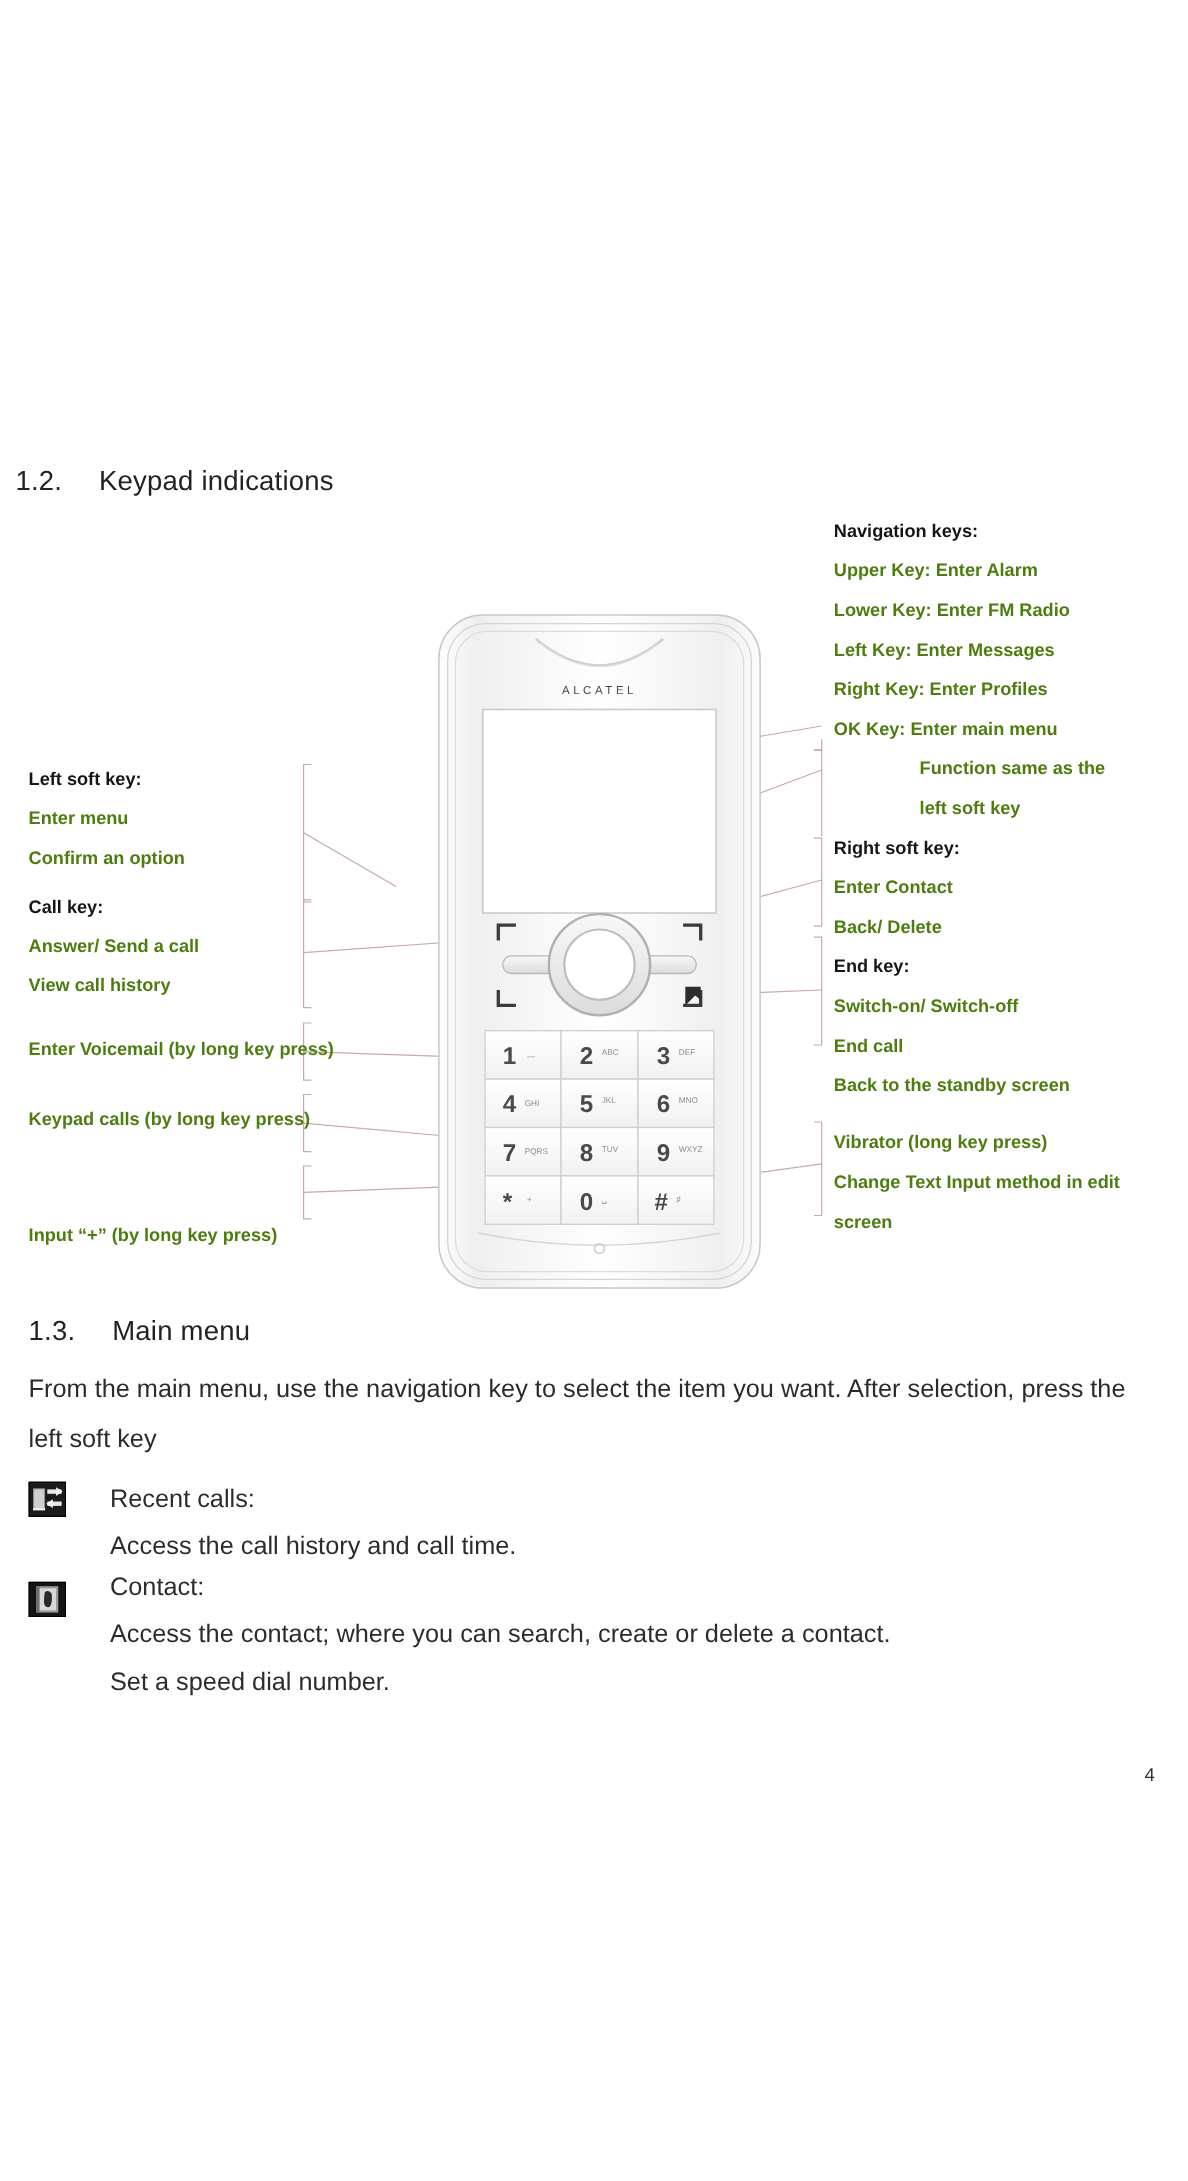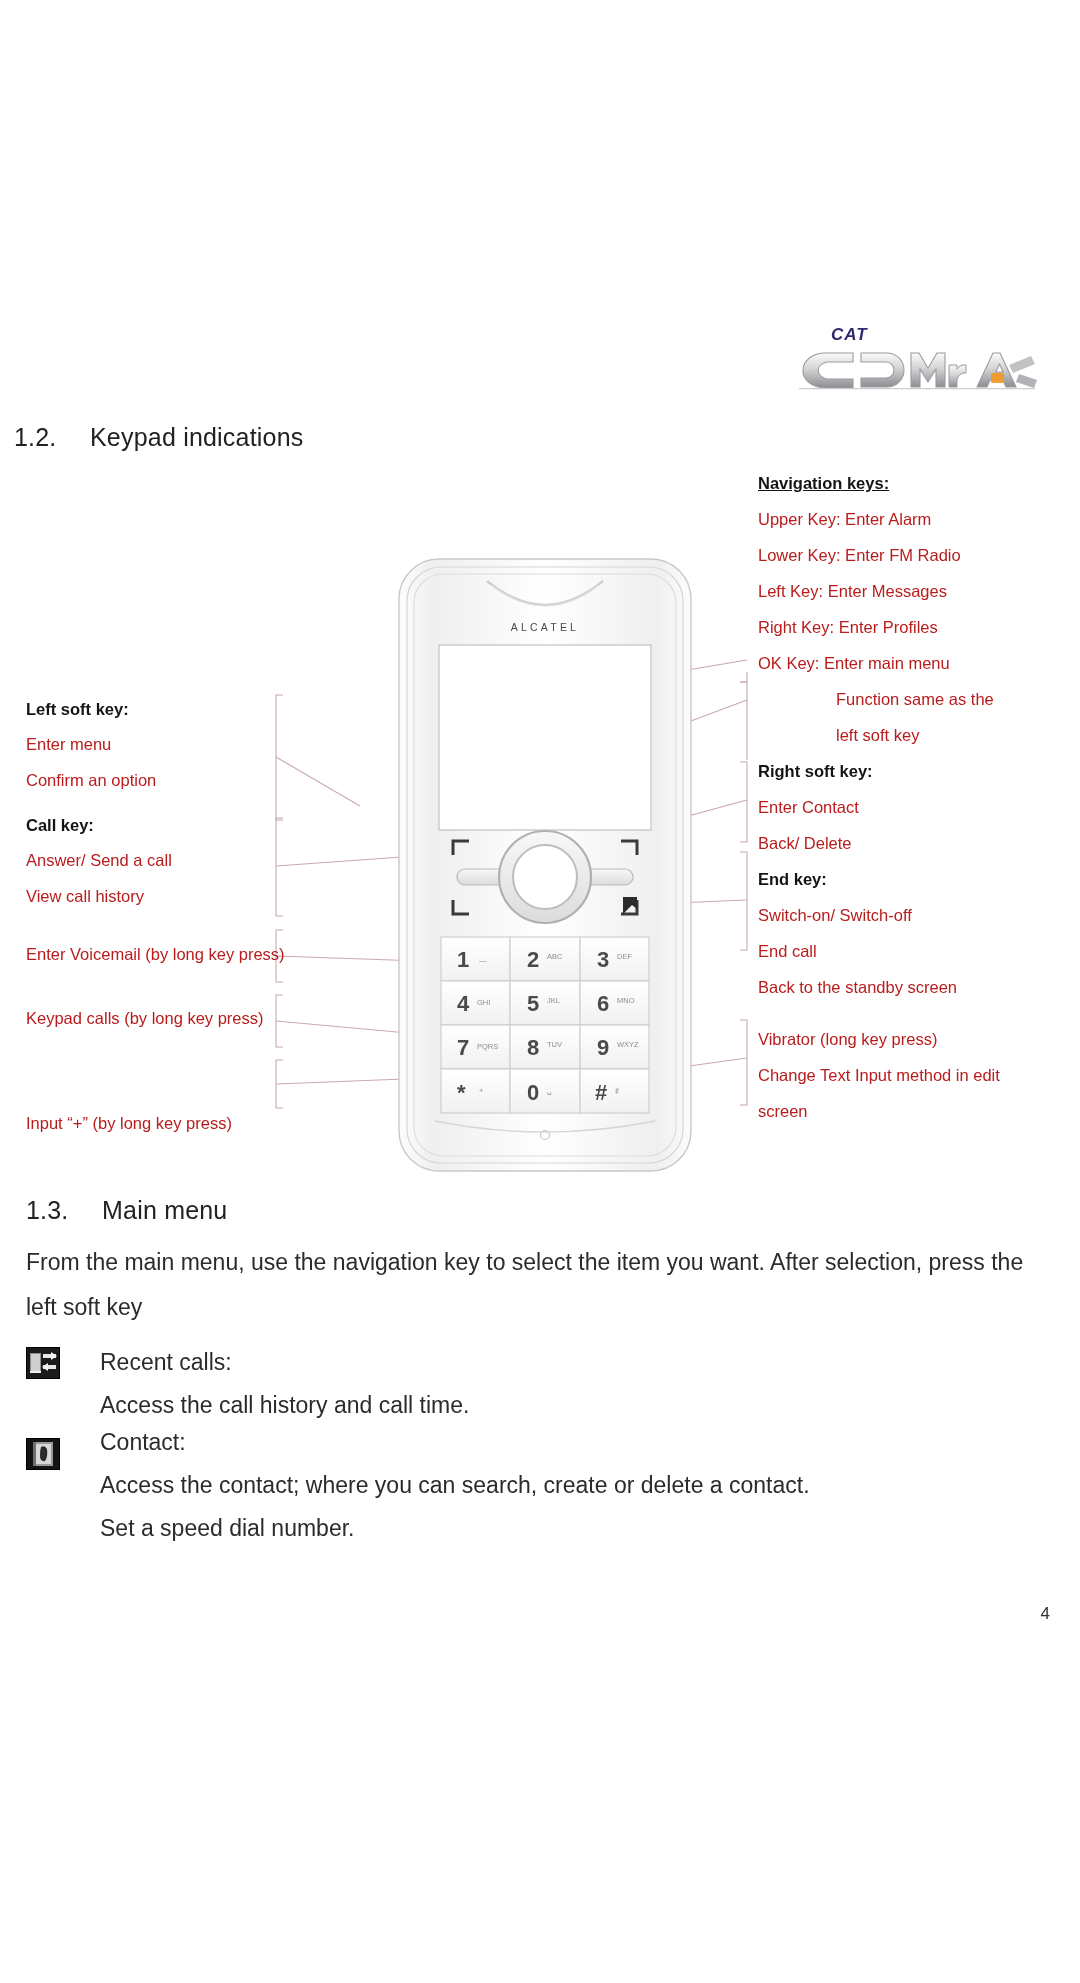--- a/index.html
+++ b/index.html
@@ -42,22 +42,23 @@
   .h2 .num { display:inline-block; width: 76px; }
 
   #heading-keypad { left: 14px; top: 423px; }
   #heading-mainmenu { left: 26px; top: 1196px; }
 
   
   .ann {
     position: absolute;
     font-size: 16.5px;
     line-height: 19px;
-    color: #b91c1c;
+    color: #4d7c0f;
     white-space: nowrap;
+    font-weight: bold;
   }
   .ann.b { font-weight: bold; color: #151515; }
 
   
   .para {
     position: absolute;
     font-size: 23px;
     line-height: 45px;
     color: #2b2b2b;
   }
@@ -97,50 +98,20 @@
     left: 0; top: 0;
     width: 1080px; height: 1983px;
     pointer-events: none;
   }
 </style>
 </head>
 <body>
 
 <div class="page">
 
-  <div class="logo">
-    <svg width="250" height="72" viewBox="0 0 250 72" xmlns="http://www.w3.org/2000/svg">
-      <defs>
-        <linearGradient id="gm" x1="0" y1="0" x2="0" y2="1">
-          <stop offset="0%" stop-color="#fbfbfb"></stop>
-          <stop offset="45%" stop-color="#d4d4d6"></stop>
-          <stop offset="100%" stop-color="#8d8d92"></stop>
-        </linearGradient>
-      </defs>
-
-      <text x="36" y="22" font-family="'Liberation Sans', sans-serif" font-size="17" font-weight="bold" font-style="italic" fill="#2f2a6e" letter-spacing="1">CAT</text>
-
-      <path d="M8 52 a22 17 0 0 1 22-17 h28 v9 H32 a13 9 0 0 0 0 17 h26 v9 H30 A22 17 0 0 1 8 52 z" fill="url(#gm)" stroke="#9b9b9f" stroke-width="1.1"></path>
-
-      <path d="M66 35 h26 a17 17 0 0 1 0 34 H66 v-9 h25 a8 8 0 0 0 0 -16 H66 z" fill="url(#gm)" stroke="#9b9b9f" stroke-width="1.1"></path>
-
-      <path d="M116 69 v-34 h8 l9 15 l9 -15 h8 v34 h-9 v-18 l-8 13 l-8 -13 v18 z" fill="url(#gm)" stroke="#9b9b9f" stroke-width="1.1"></path>
-
-      <path d="M154 69 v-22 h8 v4 a9 9 0 0 1 9 -4 v8 a8 8 0 0 0 -9 7 v7 z" fill="url(#gm)" stroke="#9b9b9f" stroke-width="1"></path>
-
-      <path d="M182 69 l16 -34 h7 l16 34 h-10 l-3 -7 h-13 l-3 7 z m19 -15 h7 l-3.5 -8 z" fill="url(#gm)" stroke="#9b9b9f" stroke-width="1.1"></path>
-
-      <rect x="196" y="55" width="13" height="10" rx="1.5" fill="#f29a22" opacity="0.92"></rect>
-
-      <path d="M214 47 l22 -9 l4 8 l-22 9 z" fill="#b6b6ba" opacity="0.85"></path>
-      <path d="M224 56 l18 6 l-3 8 l-18 -6 z" fill="#9fa0a4" opacity="0.8"></path>
-
-      <rect x="4" y="70" width="236" height="1.3" fill="#cfcfd2"></rect>
-    </svg>
-  </div>
 
   <div class="h2" id="heading-keypad">
     <span class="num">1.2.</span><span>Keypad indications</span>
   </div>
 
   <svg class="leaders" viewBox="0 0 1080 1983" xmlns="http://www.w3.org/2000/svg">
     <g stroke="#c9a8ad" stroke-width="1.1" fill="none">
 
       <path d="M283 695 h-7 v125 h7"></path>
       <path d="M276 757 L360 806"></path>
@@ -276,21 +247,21 @@
   <div class="ann" style="left:26px; top:771px;">Confirm an option</div>
 
   <div class="ann b" style="left:26px; top:816px;">Call key:</div>
   <div class="ann" style="left:26px; top:851px;">Answer/ Send a call</div>
   <div class="ann" style="left:26px; top:887px;">View call history</div>
 
   <div class="ann" style="left:26px; top:945px;">Enter Voicemail (by long key press)</div>
   <div class="ann" style="left:26px; top:1009px;">Keypad calls (by long key press)</div>
   <div class="ann" style="left:26px; top:1102px;margin-top:12px;">Input “+” (by long key press)</div>
 
-  <div class="ann b" style="left:758px; top:474px;text-decoration:underline;">Navigation keys:</div>
+  <div class="ann b" style="left:758px; top:474px;">Navigation keys:</div>
   <div class="ann" style="left:758px; top:510px;">Upper Key: Enter Alarm</div>
   <div class="ann" style="left:758px; top:546px;">Lower Key: Enter FM Radio</div>
   <div class="ann" style="left:758px; top:582px;">Left Key: Enter Messages</div>
   <div class="ann" style="left:758px; top:618px;">Right Key: Enter Profiles</div>
   <div class="ann" style="left:758px; top:654px;">OK Key:   Enter main menu</div>
   <div class="ann" style="left:836px; top:690px;">Function same as the</div>
   <div class="ann" style="left:836px; top:726px;">left soft key</div>
 
   <div class="ann b" style="left:758px; top:762px;">Right soft key:</div>
   <div class="ann" style="left:758px; top:798px;">Enter Contact</div>

